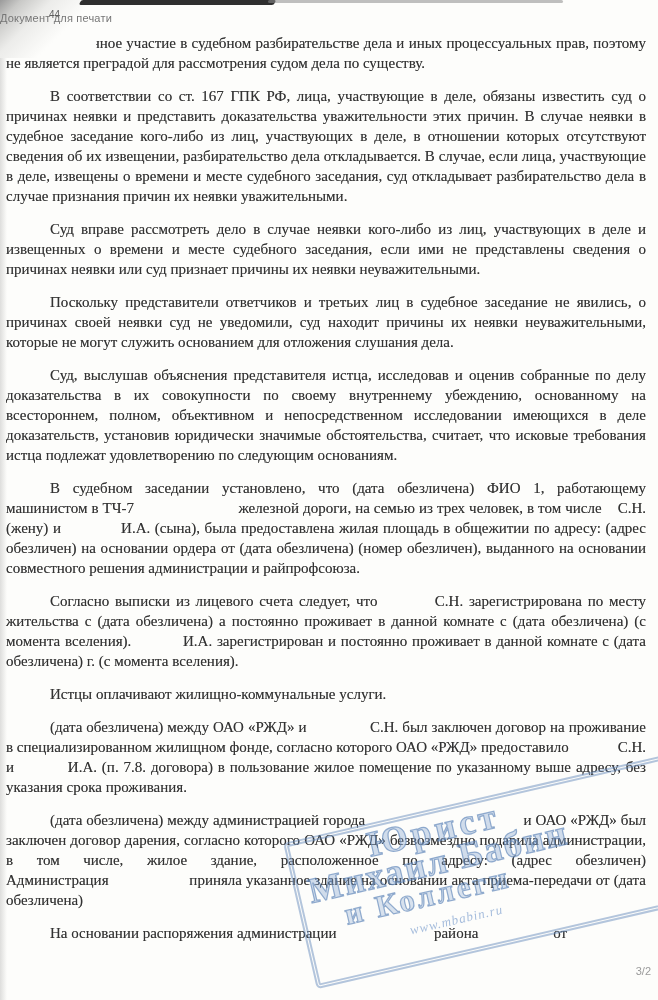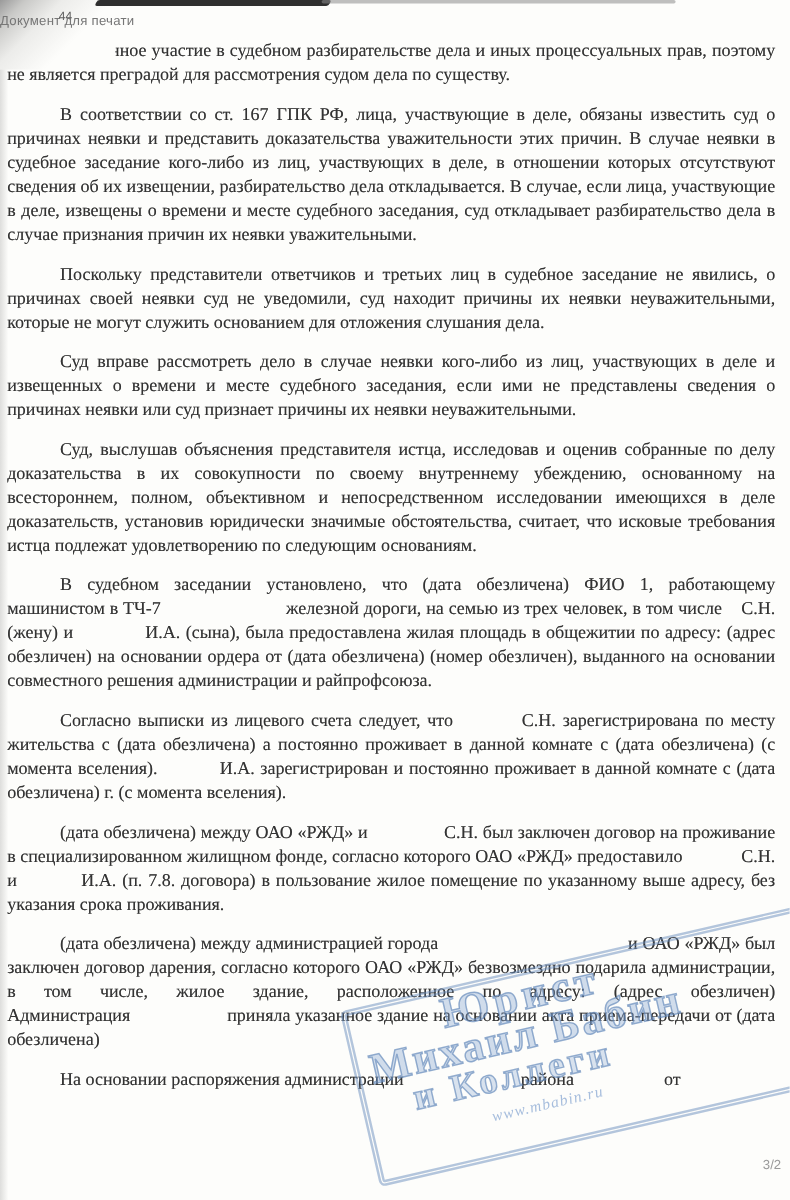--- a/index.html
+++ b/index.html
@@ -81,25 +81,26 @@
 <div class="top-strip-light"></div>
 <div class="left-edge-shade"></div>
 
 <div class="corner-mark">44</div>
 <div class="doc-header-title">Документ для печати</div>
 <div class="page-indicator">3/2</div>
 
 <div class="doc-body">
   <p class="no-indent">непосредственное участие в судебном разбирательстве дела и иных процессуальных прав, поэтому не является преградой для рассмотрения судом дела по существу.</p>
   <p>В соответствии со ст. 167 ГПК РФ, лица, участвующие в деле, обязаны известить суд о причинах неявки и представить доказательства уважительности этих причин. В случае неявки в судебное заседание кого-либо из лиц, участвующих в деле, в отношении которых отсутствуют сведения об их извещении, разбирательство дела откладывается. В случае, если лица, участвующие в деле, извещены о времени и месте судебного заседания, суд откладывает разбирательство дела в случае признания причин их неявки уважительными.</p>
+  <p>Суд вправе рассмотреть дело в случае неявки кого-либо из лиц, участвующих в деле и извещенных о времени и месте судебного заседания, если ими не представлены сведения о причинах неявки или суд признает причины их неявки неуважительными.</p>
   <p>Поскольку представители ответчиков и третьих лиц в судебное заседание не явились, о причинах своей неявки суд не уведомили, суд находит причины их неявки неуважительными, которые не могут служить основанием для отложения слушания дела.</p>
-  <p>Суд вправе рассмотреть дело в случае неявки кого-либо из лиц, участвующих в деле и извещенных о времени и месте судебного заседания, если ими не представлены сведения о причинах неявки или суд признает причины их неявки неуважительными.</p>
   <p>Суд, выслушав объяснения представителя истца, исследовав и оценив собранные по делу доказательства в их совокупности по своему внутреннему убеждению, основанному на всестороннем, полном, объективном и непосредственном исследовании имеющихся в деле доказательств, установив юридически значимые обстоятельства, считает, что исковые требования истца подлежат удовлетворению по следующим основаниям.</p>
   <p>В судебном заседании установлено, что (дата обезличена) ФИО 1, работающему машинистом в ТЧ-7&nbsp;&nbsp;&nbsp;&nbsp;&nbsp;&nbsp;&nbsp;&nbsp;&nbsp;&nbsp;&nbsp;&nbsp;&nbsp;&nbsp;&nbsp;&nbsp;&nbsp;&nbsp;&nbsp;&nbsp;&nbsp;&nbsp;&nbsp;&nbsp;&nbsp;&nbsp;железной дороги, на семью из трех человек, в том числе&nbsp;&nbsp;&nbsp;&nbsp;С.Н. (жену) и&nbsp;&nbsp;&nbsp;&nbsp;&nbsp;&nbsp;&nbsp;&nbsp;&nbsp;&nbsp;&nbsp;&nbsp;&nbsp;И.А. (сына), была предоставлена жилая площадь в общежитии по адресу: (адрес обезличен) на основании ордера от (дата обезличена) (номер обезличен), выданного на основании совместного решения администрации и райпрофсоюза.</p>
   <p>Согласно выписки из лицевого счета следует, что&nbsp;&nbsp;&nbsp;&nbsp;&nbsp;&nbsp;&nbsp;&nbsp;&nbsp;&nbsp;С.Н. зарегистрирована по месту жительства с (дата обезличена) а постоянно проживает в данной комнате с (дата обезличена) (с момента вселения).&nbsp;&nbsp;&nbsp;&nbsp;&nbsp;&nbsp;&nbsp;&nbsp;&nbsp;&nbsp;&nbsp;И.А. зарегистрирован и постоянно проживает в данной комнате с (дата обезличена) г. (с момента вселения).</p>
+  <p>Истцы оплачивают жилищно-коммунальные услуги.</p>
   <p>(дата обезличена) между ОАО «РЖД» и&nbsp;&nbsp;&nbsp;&nbsp;&nbsp;&nbsp;&nbsp;&nbsp;&nbsp;&nbsp;&nbsp;&nbsp;&nbsp;&nbsp;&nbsp;&nbsp;С.Н. был заключен договор на проживание в специализированном жилищном фонде, согласно которого ОАО «РЖД» предоставило&nbsp;&nbsp;&nbsp;&nbsp;&nbsp;&nbsp;&nbsp;&nbsp;&nbsp;&nbsp;&nbsp;&nbsp;&nbsp;С.Н. и&nbsp;&nbsp;&nbsp;&nbsp;&nbsp;&nbsp;&nbsp;&nbsp;&nbsp;&nbsp;&nbsp;И.А. (п. 7.8. договора) в пользование жилое помещение по указанному выше адресу, без указания срока проживания.</p>
   <p>(дата обезличена) между администрацией города&nbsp;&nbsp;&nbsp;&nbsp;&nbsp;&nbsp;&nbsp;&nbsp;&nbsp;&nbsp;&nbsp;&nbsp;&nbsp;&nbsp;&nbsp;&nbsp;&nbsp;&nbsp;&nbsp;&nbsp;&nbsp;&nbsp;&nbsp;&nbsp;&nbsp;&nbsp;&nbsp;&nbsp;&nbsp;&nbsp;&nbsp;&nbsp;&nbsp;&nbsp;&nbsp;&nbsp;&nbsp;&nbsp;&nbsp;&nbsp;и ОАО «РЖД» был заключен договор дарения, согласно которого ОАО «РЖД» безвозмездно подарила администрации, в том числе, жилое здание, расположенное по адресу: (адрес обезличен) Администрация&nbsp;&nbsp;&nbsp;&nbsp;&nbsp;&nbsp;&nbsp;&nbsp;&nbsp;&nbsp;&nbsp;&nbsp;&nbsp;&nbsp;&nbsp;&nbsp;&nbsp;&nbsp;&nbsp;&nbsp;приняла указанное здание на основании акта приема-передачи от (дата обезличена)</p>
   <p>На основании распоряжения администрации&nbsp;&nbsp;&nbsp;&nbsp;&nbsp;&nbsp;&nbsp;&nbsp;&nbsp;&nbsp;&nbsp;&nbsp;&nbsp;&nbsp;&nbsp;&nbsp;&nbsp;&nbsp;&nbsp;&nbsp;&nbsp;&nbsp;&nbsp;&nbsp;&nbsp;&nbsp;района&nbsp;&nbsp;&nbsp;&nbsp;&nbsp;&nbsp;&nbsp;&nbsp;&nbsp;&nbsp;&nbsp;&nbsp;&nbsp;&nbsp;&nbsp;&nbsp;&nbsp;&nbsp;&nbsp;&nbsp;от</p>
 </div>
 
 <div class="watermark">
   <div class="wm-border"></div>
   <div class="wm-line wm-l1">Юрист</div>
   <div class="wm-line wm-l2">Михаил Бабин</div>
   <div class="wm-line wm-l3">и Коллеги</div>

